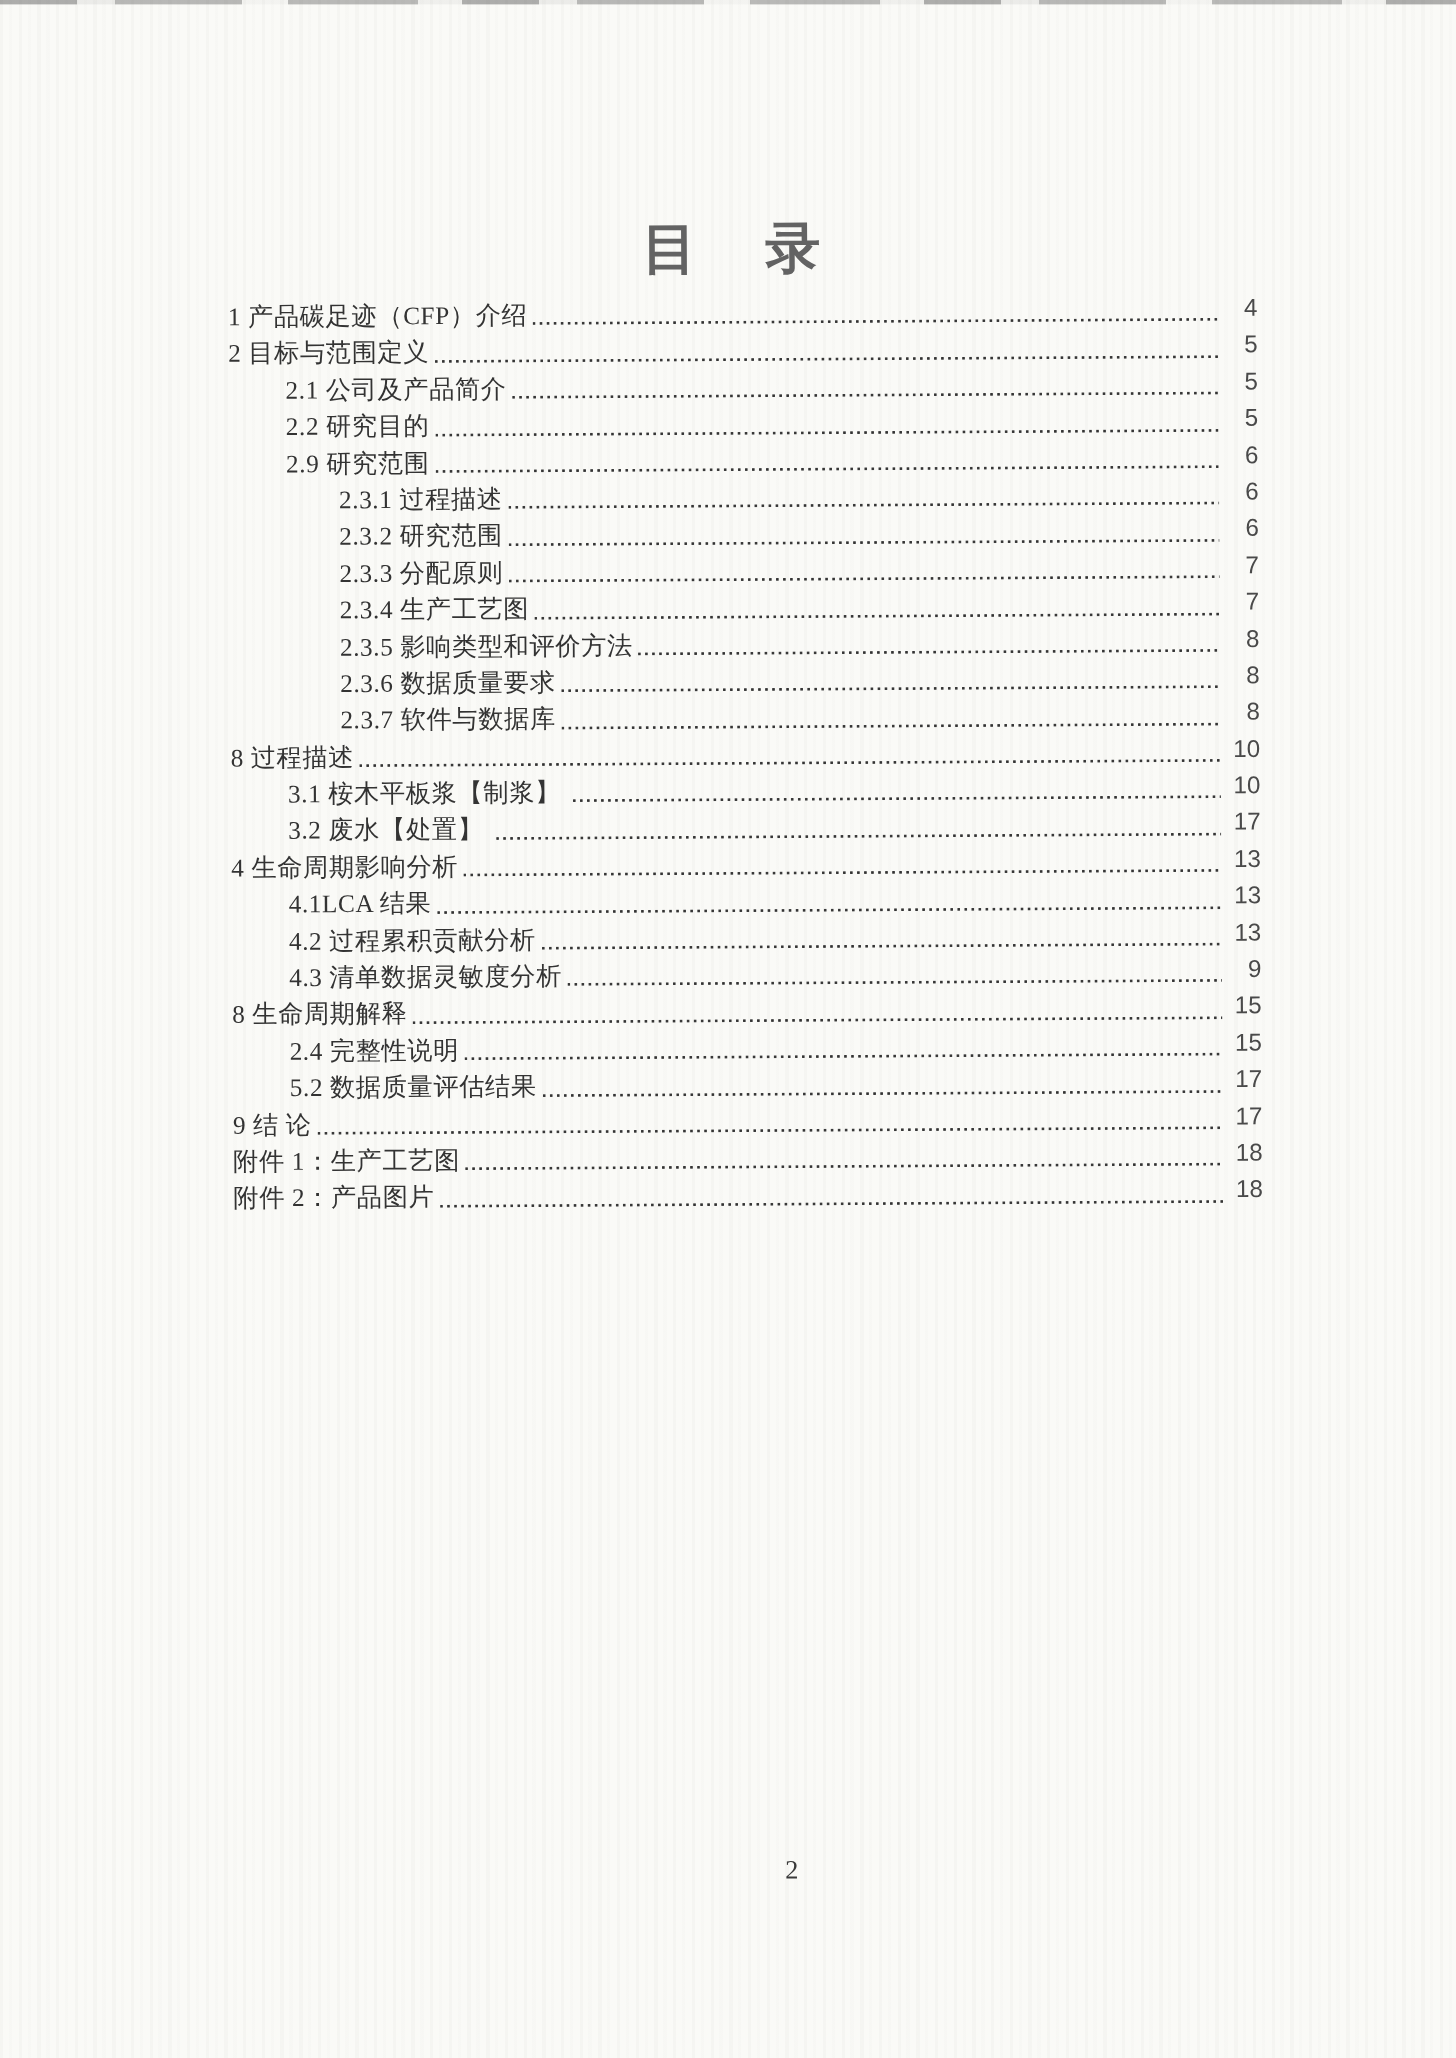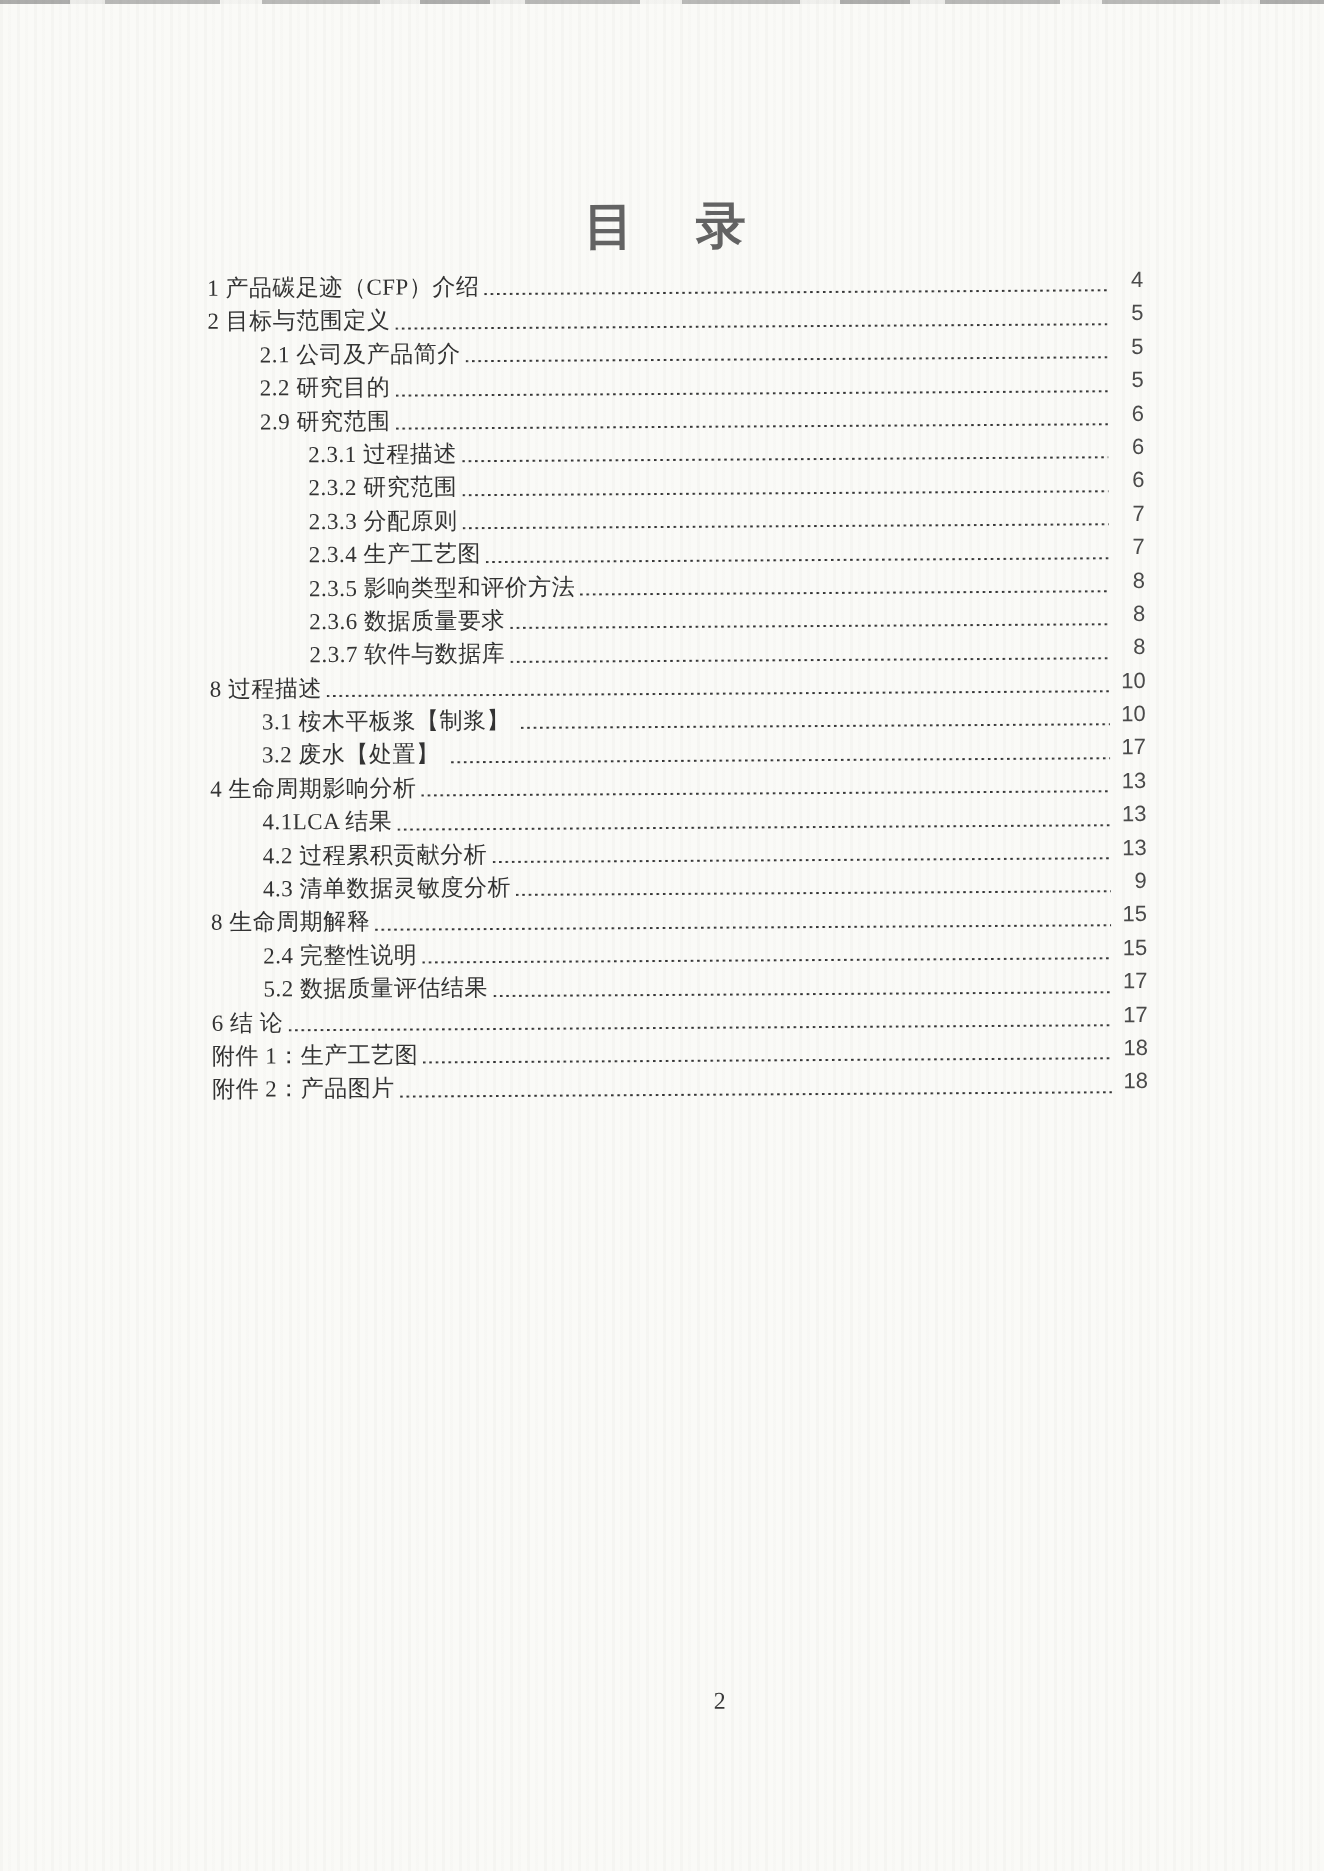--- a/index.html
+++ b/index.html
@@ -212,21 +212,21 @@
         <span class="label">2.4 完整性说明</span>
         <span class="dots"></span>
         <span class="pagenum">15</span>
       </div>
       <div class="toc-row lv2">
         <span class="label">5.2 数据质量评估结果</span>
         <span class="dots"></span>
         <span class="pagenum">17</span>
       </div>
       <div class="toc-row lv1">
-        <span class="label">6 结 论</span>
+        <span class="label">9 结 论</span>
         <span class="dots"></span>
         <span class="pagenum">17</span>
       </div>
       <div class="toc-row lv1">
         <span class="label">附件 1：生产工艺图</span>
         <span class="dots"></span>
         <span class="pagenum">18</span>
       </div>
       <div class="toc-row lv1">
         <span class="label">附件 2：产品图片</span>

